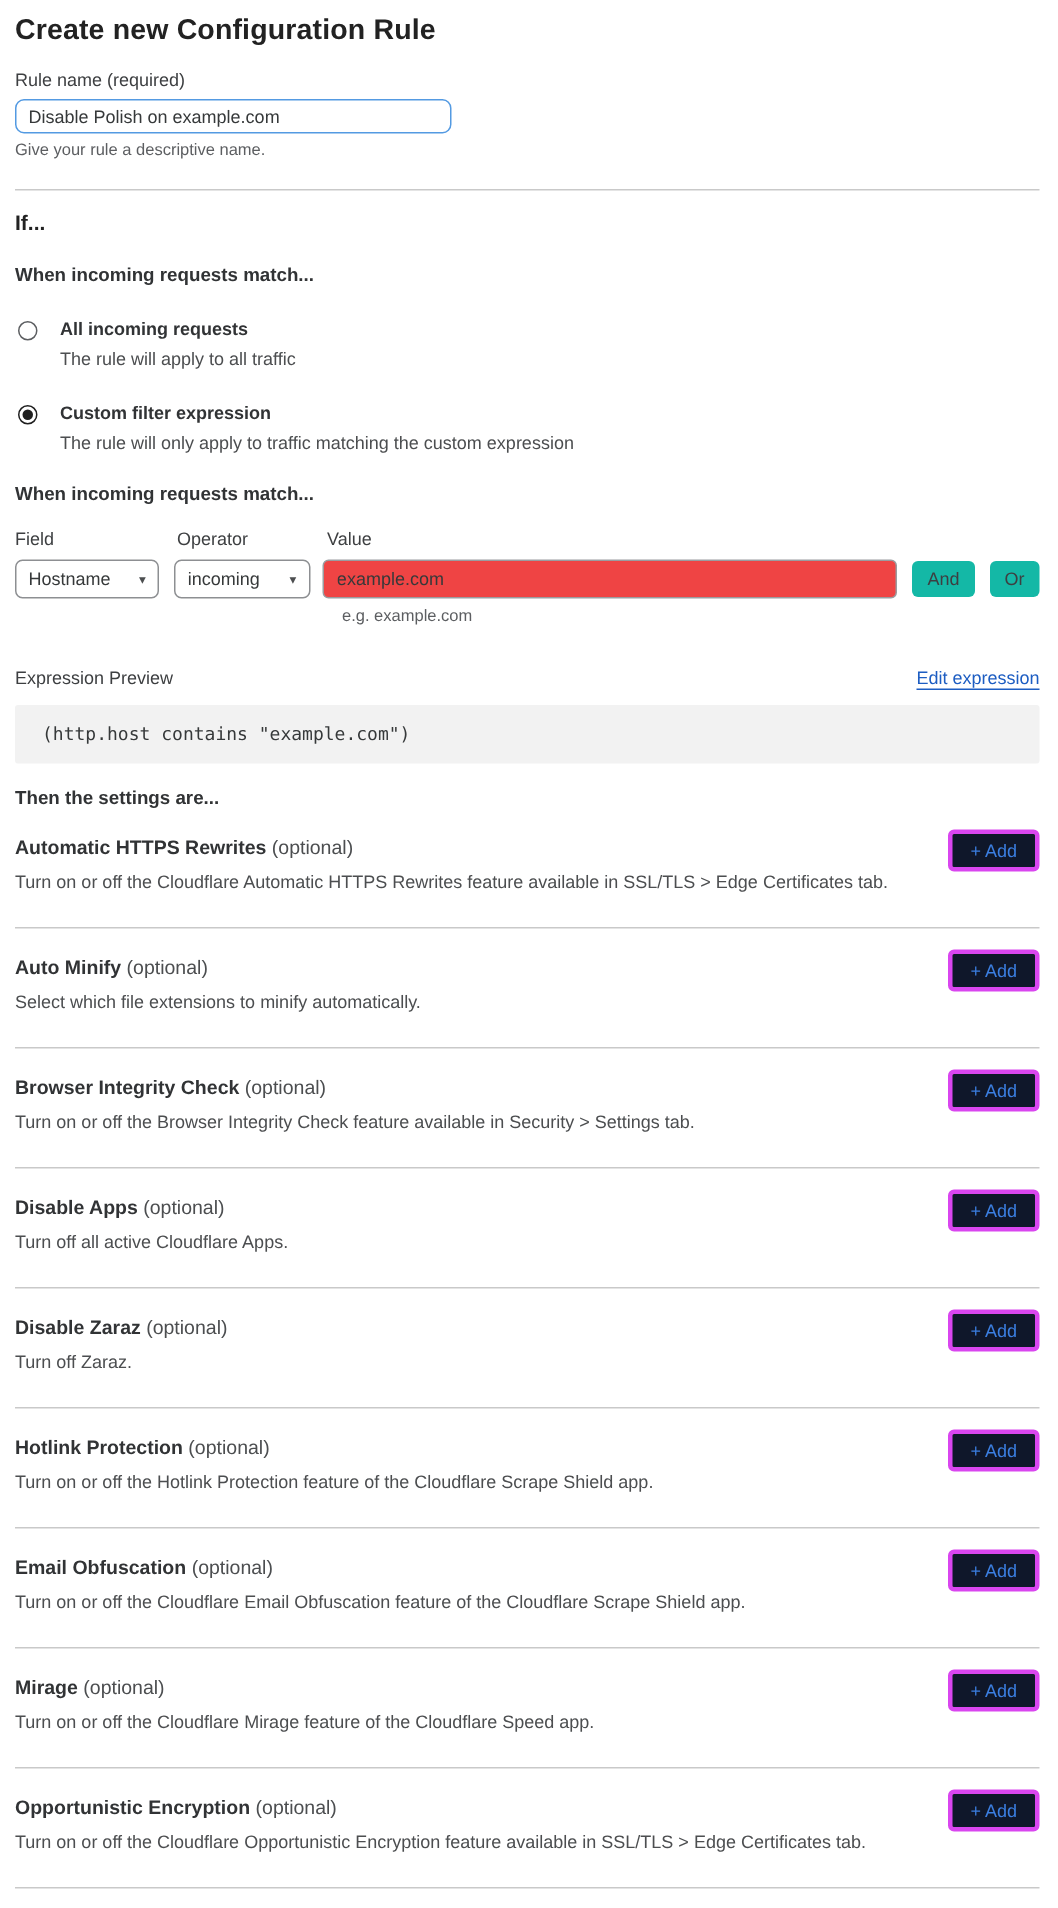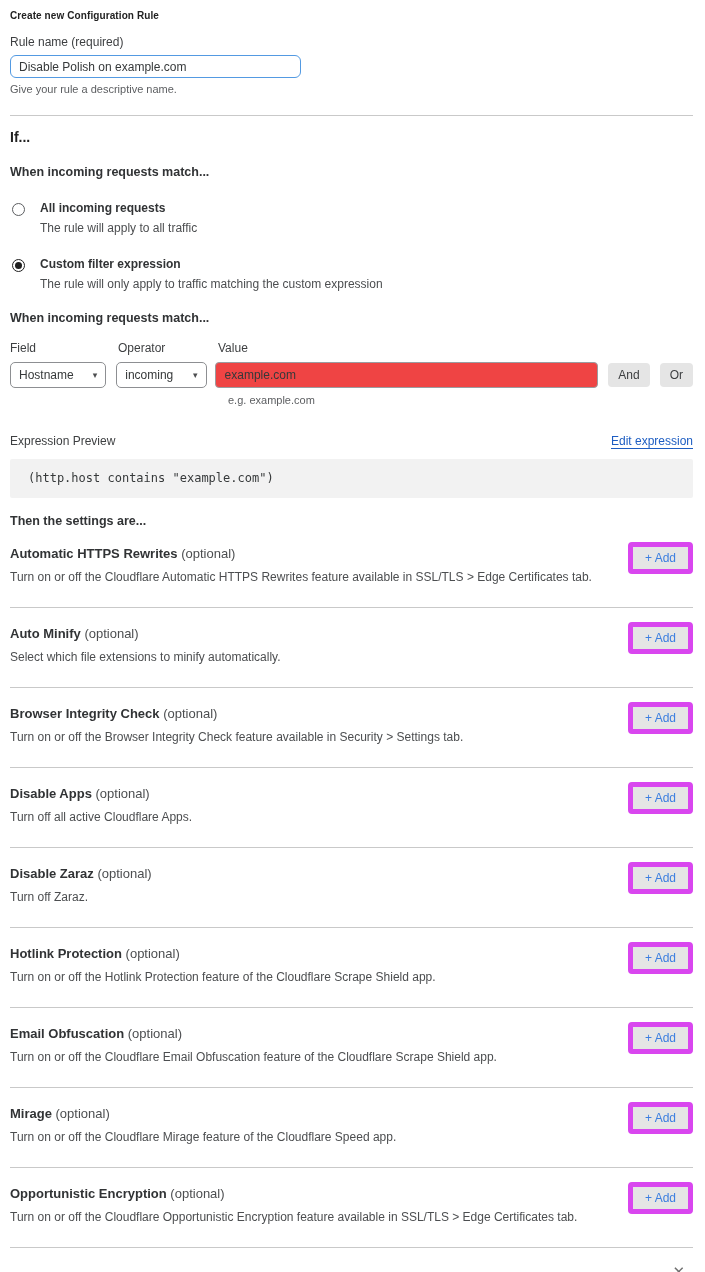--- a/index.html
+++ b/index.html
@@ -6,21 +6,21 @@
   html, body { background: #fff; }
   body {
     width: 705px;
     height: 1272px;
     font-family: "Liberation Sans", sans-serif;
     color: #36393a;
     overflow: hidden;
   }
   .page { padding: 10px 12px 0 10px; }
 
-  .page-title { font-size: 10px; font-weight: bold; color: #222; letter-spacing: .1px; }
+  .page-title { font-size: 19px; font-weight: bold; color: #222; letter-spacing: .1px; }
 
   .field-label { font-size: 12px; color: #3d3f41; margin-top: 14px; }
   .rule-name-input {
     display: block; margin-top: 6px; width: 291px; height: 23px;
     border: 1.5px solid #539ae2; border-radius: 6px;
     padding: 0 8px; font-size: 12px; color: #36393a;
     font-family: "Liberation Sans", sans-serif; background: #fff; outline: none;
   }
   .helper { font-size: 11px; color: #5c5e61; margin-top: 5px; }
 
@@ -56,21 +56,21 @@
   .select-field { width: 98px; margin-right: 10px; gap: 11px; }
   .select-operator { width: 92px; margin-right: 8px; }
   .caret { font-size: 9px; color: #4c4e50; margin-left: 6px; }
 
   .value-input {
     width: 392px; height: 26px; border: 1px solid #9a9ca0; border-radius: 4px;
     background: #ef4444; padding: 0 9px; font-size: 12px; color: #36393a;
     font-family: "Liberation Sans", sans-serif; outline: none;
   }
   .conj-btn {
-    height: 24px; border: none; border-radius: 4px; background: #e5e5e5;
+    height: 24px; border: none; border-radius: 4px; background: #14b8a6;
     color: #3d3f41; font-size: 12px; font-family: "Liberation Sans", sans-serif;
     padding: 0 10px; margin-left: 10px; cursor: pointer;
   }
   .eg-helper { font-size: 11px; color: #5c5e61; margin-top: 6px; margin-left: 218px; }
 
   .preview-header { display: flex; justify-content: space-between; align-items: baseline; margin-top: 28px; }
   .preview-label { font-size: 12px; color: #3d3f41; }
   .edit-link {
     font-size: 12px; color: #1d5dc2; text-decoration: none;
     border-bottom: 1px solid #1d5dc2; cursor: pointer;
@@ -84,21 +84,21 @@
 
   .then-heading { font-size: 12.5px; font-weight: bold; color: #313335; margin-top: 16px; }
 
   .setting-row { border-bottom: 1px solid #c9c9c9; padding: 18px 0 23px 0; position: relative; }
   .setting-title { font-size: 13px; line-height: 15px; }
   .setting-name { font-weight: bold; color: #313335; }
   .setting-optional { color: #4c4e50; font-weight: normal; }
   .setting-desc { font-size: 12px; line-height: 14px; color: #4c4e50; margin-top: 9px; max-width: 600px; }
   .add-btn {
     position: absolute; right: 0; top: 14px;
-    background: #e5e5e5; border: 5px solid #d946ef; border-radius: 4px;
+    background: #0f172a; border: 3px solid #d946ef; border-radius: 4px;
     color: #3b7ee0; font-size: 12px; font-family: "Liberation Sans", sans-serif;
     padding: 4px 12px; cursor: pointer;
   }
 
   .polish-row { border-bottom: none; padding-bottom: 0; }
   .close-icon {
     position: absolute; right: 8px; top: 16px; font-size: 15px; color: #707070;
     cursor: pointer; line-height: 1; font-weight: normal;
   }
 </style>

